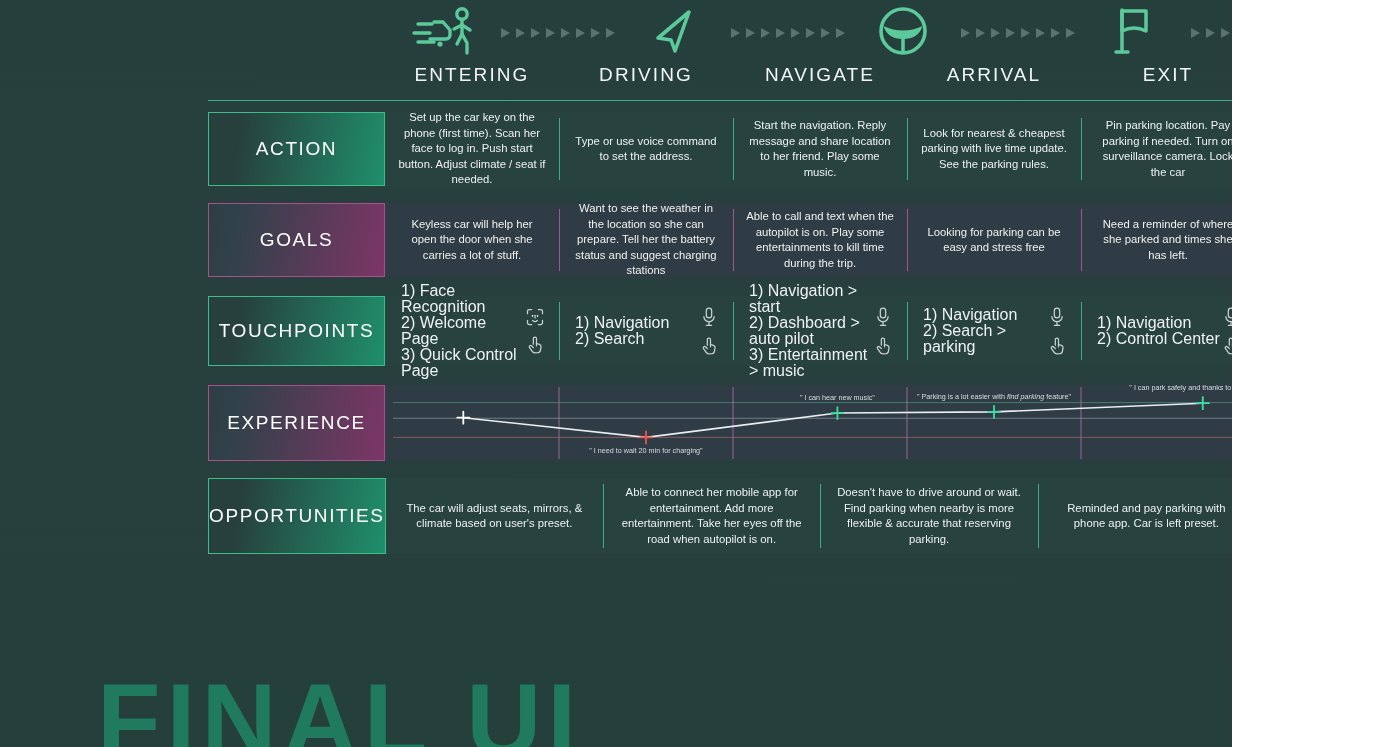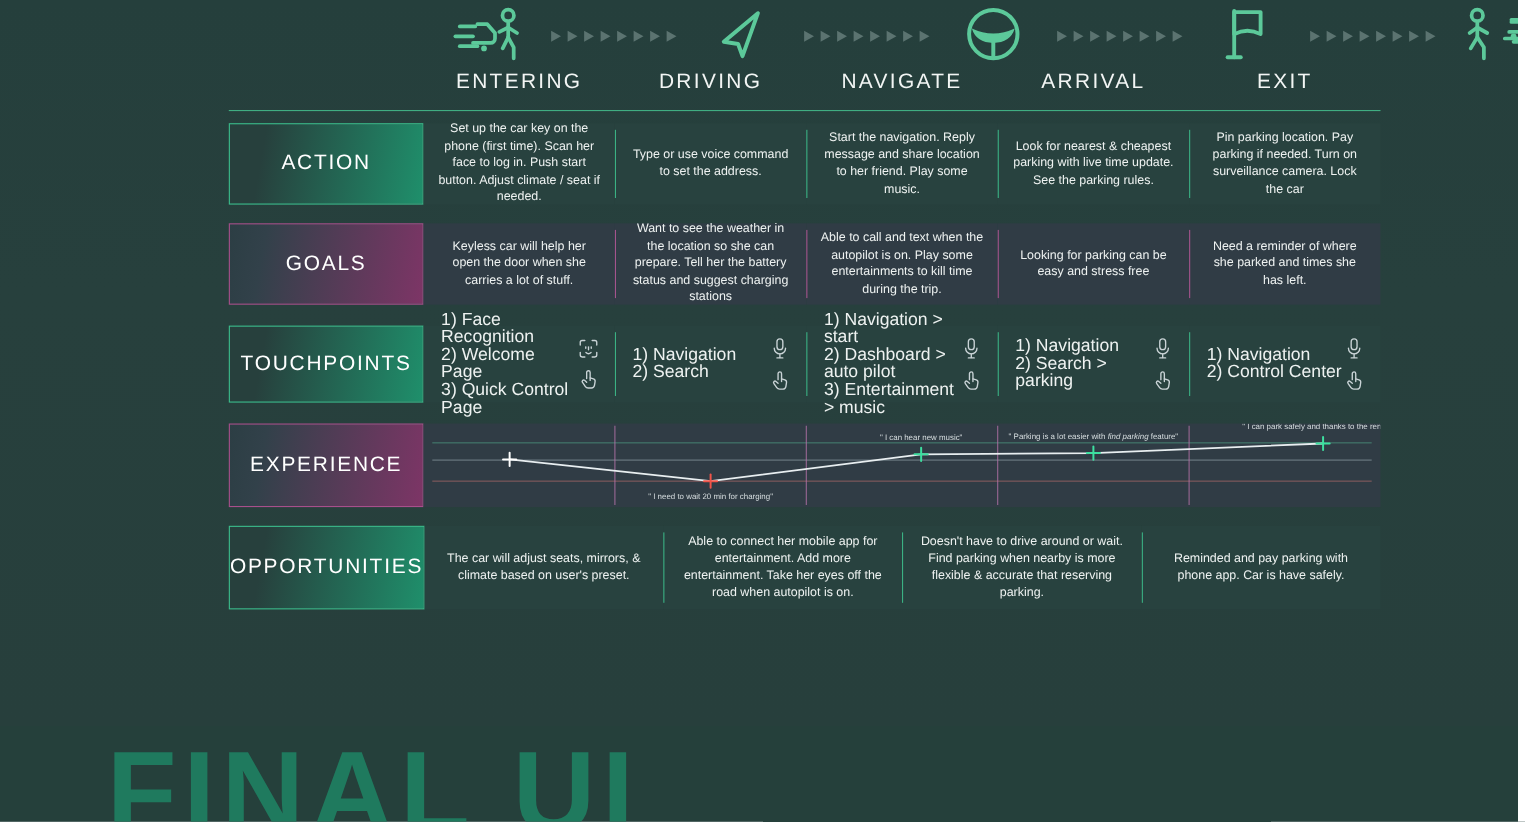--- a/index.html
+++ b/index.html
@@ -7,21 +7,21 @@
 
   html, body {
     width: 1400px;
     height: 747px;
     overflow: hidden;
     font-family: "Liberation Sans", sans-serif;
   }
 
   #page {
     position: relative;
-    width: 1380px;
+    width: 1232px;
     height: 747px;
     background: #27403d;
     overflow: hidden;
     padding-left: 46px;
   }
 
   
   .bg-top {
     position: absolute;
     left: 0; top: 0;
@@ -539,20 +539,20 @@
       </svg>
     </div>
   </div>
 
   <div class="row" style="top:478px; height:76px;">
     <div class="row-label green">OPPORTUNITIES</div>
     <div class="cells">
       <div class="cell green-bg sep-green">The car will adjust seats, mirrors, &amp; climate based on user's preset.</div>
       <div class="cell green-bg sep-green">Able to connect her mobile app for entertainment. Add more entertainment. Take her eyes off the road when autopilot is on.</div>
       <div class="cell green-bg sep-green">Doesn't have to drive around or wait. Find parking when nearby is more flexible &amp; accurate that reserving parking.</div>
-      <div class="cell green-bg sep-green">Reminded and pay parking with phone app. Car is have safely.</div>
+      <div class="cell green-bg sep-green">Reminded and pay parking with phone app. Car is left preset.</div>
     </div>
   </div>
 
   <div class="final-band"></div>
   <div class="final-title">FINAL UI</div>
 
 </div>
 
 </body></html>

